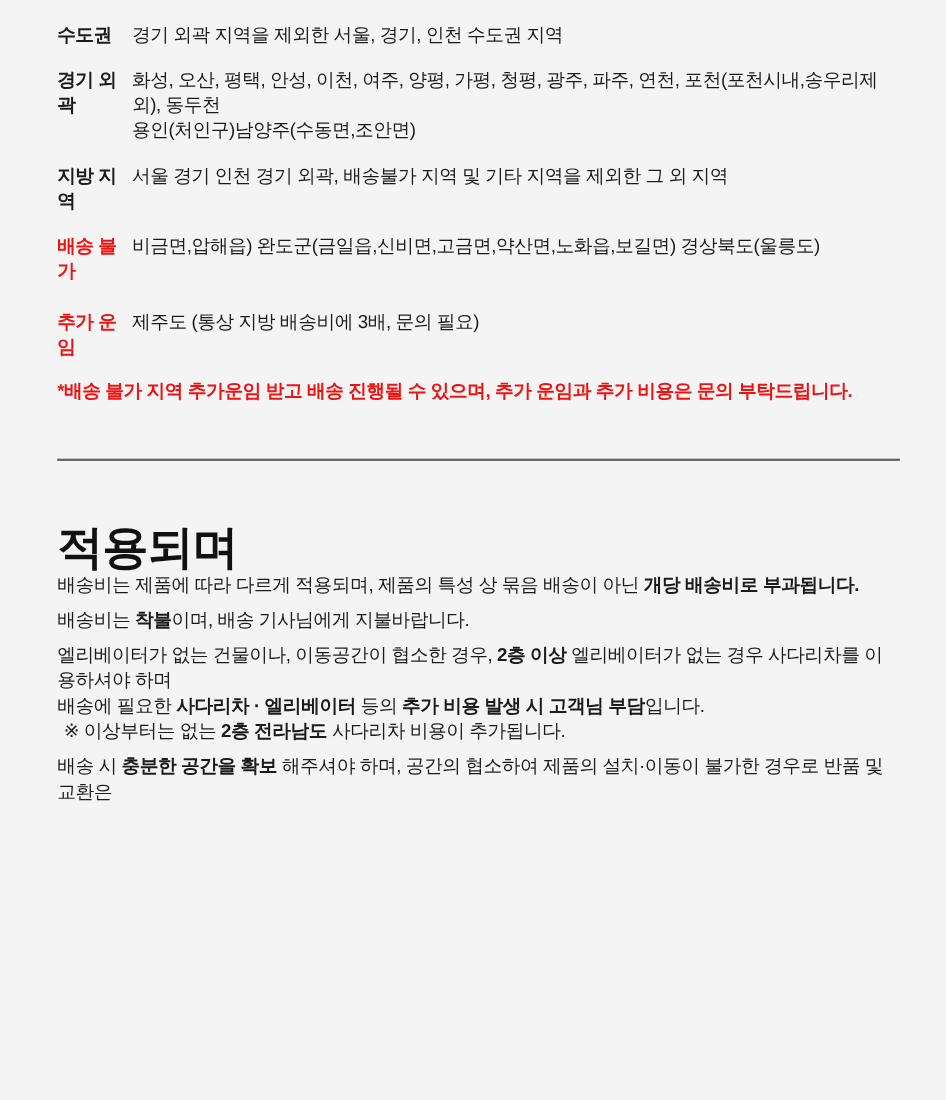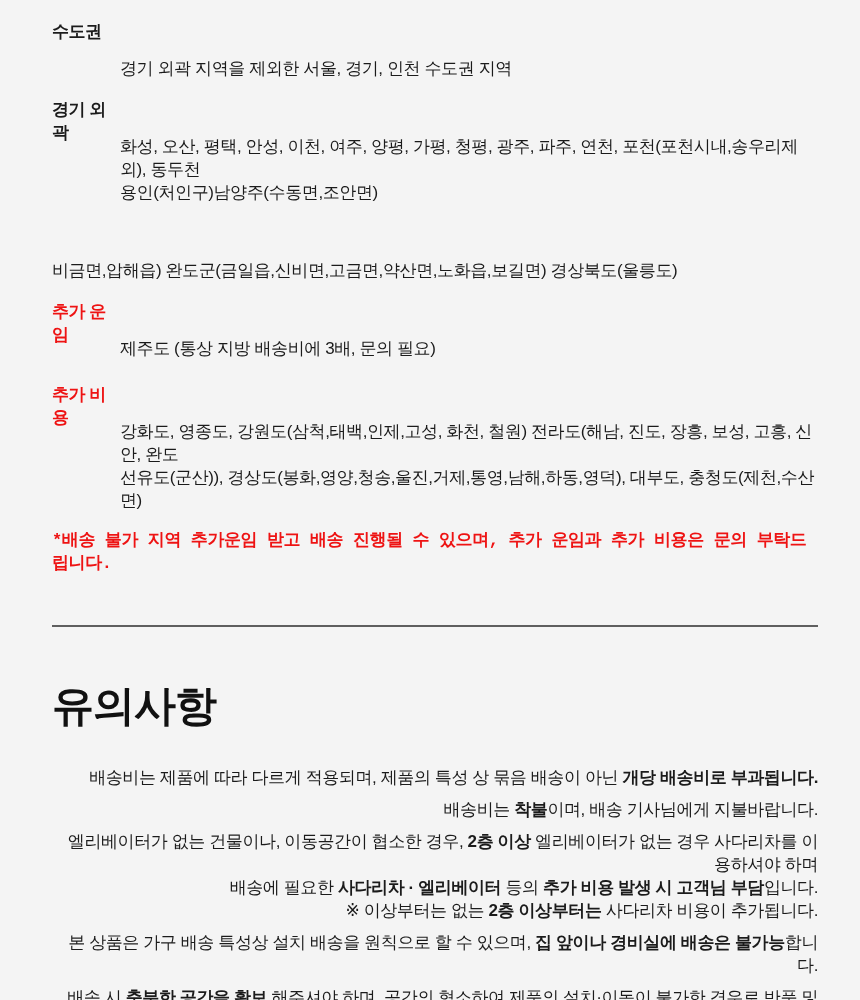--- a/index.html
+++ b/index.html
@@ -21,44 +21,43 @@
   .page{width:860px;height:1000px;padding:20px 42px 0 52px;overflow:hidden;}
 
   
   .region-table{width:100%;}
   .region-row{display:flex;margin-bottom:18px;line-height:23px;}
   .region-row:nth-child(4){margin-bottom:23px;}
   .region-row:nth-child(5){margin-bottom:0;}
   .region-row:nth-child(6){margin-bottom:0;}
   .region-label{flex:0 0 68px;width:68px;font-weight:700;letter-spacing:-0.5px;}
   .region-row.red .region-label{color:var(--red);}
-  .region-content{flex:1;letter-spacing:-0.4px;margin-top:37px;}
+  .region-content{flex:1;letter-spacing:-0.4px;}
 
   .warning{
     color:var(--red);
     font-weight:700;
     margin-top:17px;
     line-height:23px;
     letter-spacing:-0.4px;
-    font-family:Liberation Mono, monospace;
   }
 
   .divider{border:none;height:2px;}
   .divider.top{background:var(--divider-top);margin-top:50px;}
 
   .notice-title{
     margin-top:57px;
     font-size:42px;
     line-height:44px;
     font-weight:800;
     letter-spacing:-1px;
     color:#111;
   }
 
-  .notice-list{margin-top:38px;text-align:right;}
+  .notice-list{}
   .notice-paragraph{margin-bottom:9px;letter-spacing:-0.4px;}
   .notice-line{line-height:23px;}
   .notice-line.indent{padding-left:6px;}
   .notice-line .b{font-weight:700;}
 </style>
 </head>
 <body>
 
 <div class="page">
 
@@ -70,60 +69,57 @@
           <div>경기 외곽 지역을 제외한 서울, 경기, 인천 수도권 지역</div>
         </div>
       </div>
       <div class="region-row">
         <div class="region-label">경기 외곽</div>
         <div class="region-content">
           <div>화성, 오산, 평택, 안성, 이천, 여주, 양평, 가평, 청평, 광주, 파주, 연천, 포천(포천시내,송우리제외), 동두천</div>
           <div>용인(처인구)남양주(수동면,조안면)</div>
         </div>
       </div>
+      <div class="region-row">
+        <div class="region-label">지방 지역</div>
+        <div class="region-content">
+          <div>서울 경기 인천 경기 외곽, 배송불가 지역 및 기타 지역을 제외한 그 외 지역</div>
+        </div>
+      </div>
       <div class="region-row red">
+        <div class="region-label">배송 불가</div>
         <div class="region-content">
           <div>비금면,압해읍) 완도군(금일읍,신비면,고금면,약산면,노화읍,보길면) 경상북도(울릉도)</div>
         </div>
       </div>
       <div class="region-row red">
         <div class="region-label">추가 운임</div>
         <div class="region-content">
           <div>제주도 (통상 지방 배송비에 3배, 문의 필요)</div>
         </div>
       </div>
-      <div class="region-row red">
-        <div class="region-label">추가 비용</div>
-        <div class="region-content">
-          <div>강화도, 영종도, 강원도(삼척,태백,인제,고성, 화천, 철원) 전라도(해남, 진도, 장흥, 보성, 고흥, 신안, 완도</div>
-          <div>선유도(군산)), 경상도(봉화,영양,청송,울진,거제,통영,남해,하동,영덕), 대부도, 충청도(제천,수산면)</div>
-        </div>
-      </div>
     </div>
 
   <p class="warning">*배송 불가 지역 추가운임 받고 배송 진행될 수 있으며, 추가 운임과 추가 비용은 문의 부탁드립니다.</p>
 
   <hr class="divider top">
 
-  <h1 class="notice-title">유의사항</h1>
+  <h1 class="notice-title">적용되며</h1>
 
   <div class="notice-list">
 
   <div class="notice-paragraph">
         <div class="notice-line"><span>배송비는 제품에 따라 다르게 적용되며, 제품의 특성 상 묶음 배송이 아닌 </span><span class="b">개당 배송비로 부과됩니다.</span></div>
       </div>
       <div class="notice-paragraph">
         <div class="notice-line"><span>배송비는 </span><span class="b">착불</span><span>이며, 배송 기사님에게 지불바랍니다.</span></div>
       </div>
       <div class="notice-paragraph">
         <div class="notice-line"><span>엘리베이터가 없는 건물이나, 이동공간이 협소한 경우, </span><span class="b">2층 이상</span><span> 엘리베이터가 없는 경우 사다리차를 이용하셔야 하며</span></div>
         <div class="notice-line"><span>배송에 필요한 </span><span class="b">사다리차 · 엘리베이터</span><span> 등의 </span><span class="b">추가 비용 발생 시 고객님 부담</span><span>입니다.</span></div>
-        <div class="notice-line indent"><span>※ 이상부터는 없는 </span><span class="b">2층 이상부터는</span><span> 사다리차 비용이 추가됩니다.</span></div>
-      </div>
-      <div class="notice-paragraph">
-        <div class="notice-line"><span>본 상품은 가구 배송 특성상 설치 배송을 원칙으로 할 수 있으며, </span><span class="b">집 앞이나 경비실에 배송은 불가능</span><span>합니다.</span></div>
+        <div class="notice-line indent"><span>※ 이상부터는 없는 </span><span class="b">2층 전라남도</span><span> 사다리차 비용이 추가됩니다.</span></div>
       </div>
       <div class="notice-paragraph">
         <div class="notice-line"><span>배송 시 </span><span class="b">충분한 공간을 확보</span><span> 해주셔야 하며, 공간의 협소하여 제품의 설치·이동이 불가한 경우로 반품 및 교환은</span></div>
       </div>
     </div>
 
 </div>
 
 </body></html>

